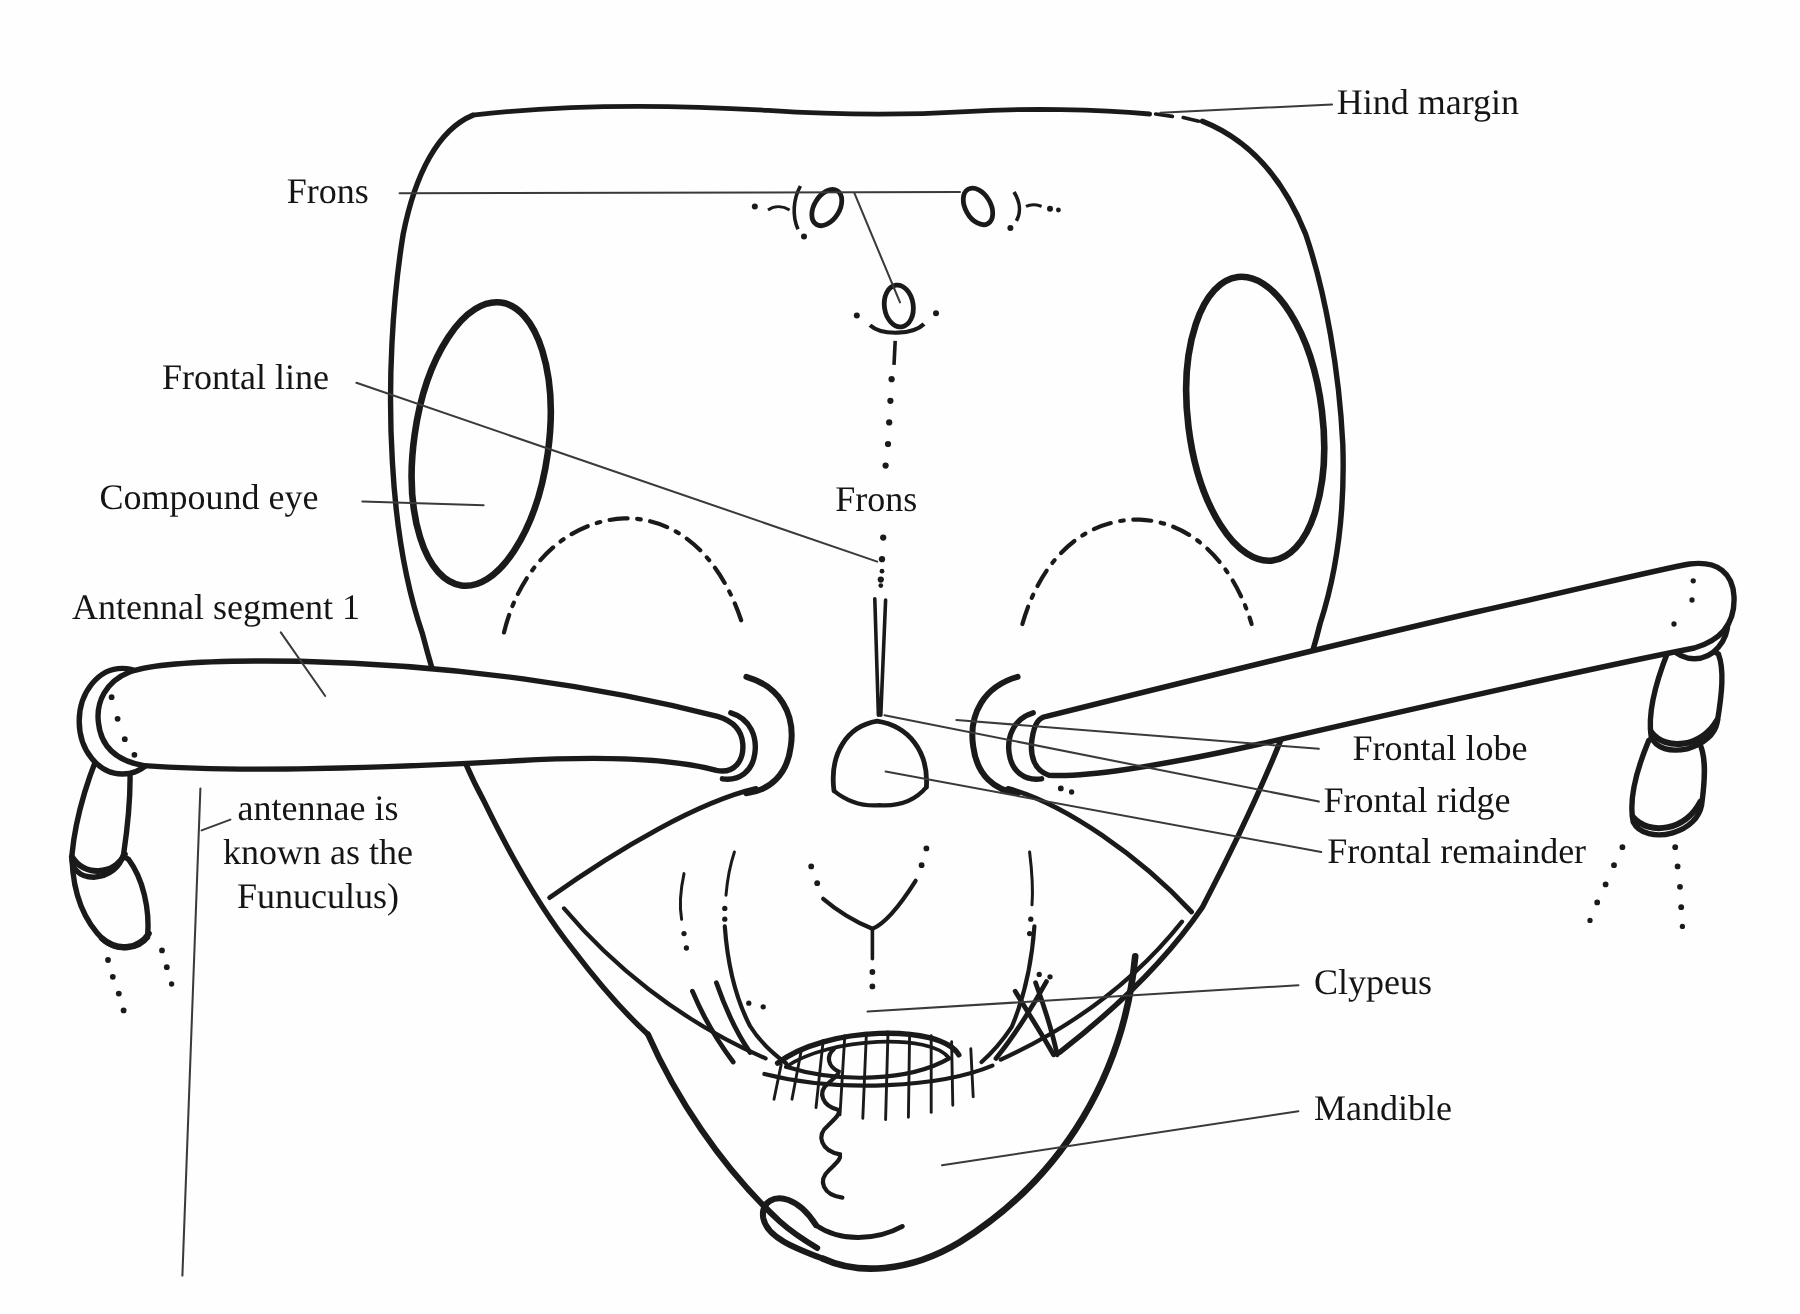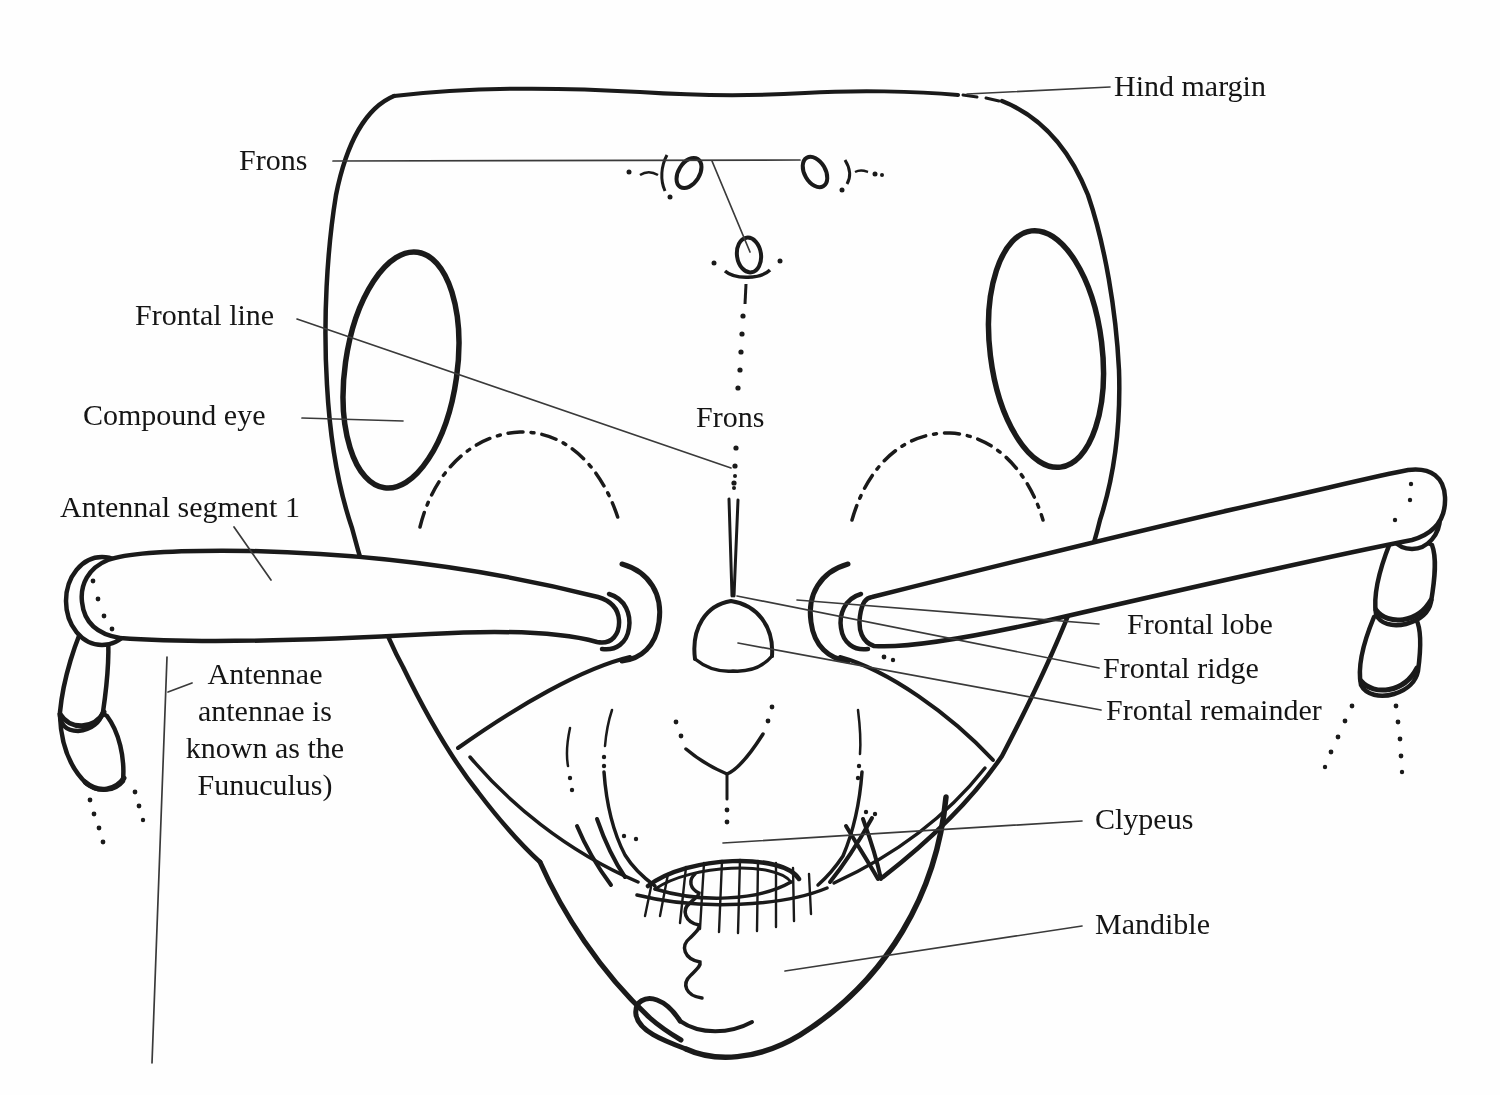--- a/index.html
+++ b/index.html
@@ -238,21 +238,20 @@
   <div class="lbl" style="left:135px;top:296px;">Frontal line</div>
   <div class="lbl" style="left:83px;top:396px;">Compound eye</div>
 
   <div class="lbl center" style="left:40px;top:471px;width:280px;margin-top:17px;">
     <div>Antennal segment 1</div>
   </div>
 
   <div class="lbl" style="left:696px;top:398px;">Frons</div>
 
   <div class="lbl center" style="left:140px;top:655px;width:250px;">
-    <div>Antennae</div>
     <div>antennae is</div>
     <div>known as the</div>
     <div>Funuculus)</div>
   </div>
 
   <div class="lbl" style="left:1103px;top:605px;margin-left:24px;">Frontal lobe</div>
   <div class="lbl" style="left:1103px;top:649px;">Frontal ridge</div>
   <div class="lbl" style="left:1106px;top:691px;">Frontal remainder</div>
   <div class="lbl" style="left:1095px;top:800px;">Clypeus</div>
   <div class="lbl" style="left:1095px;top:905px;">Mandible</div>

